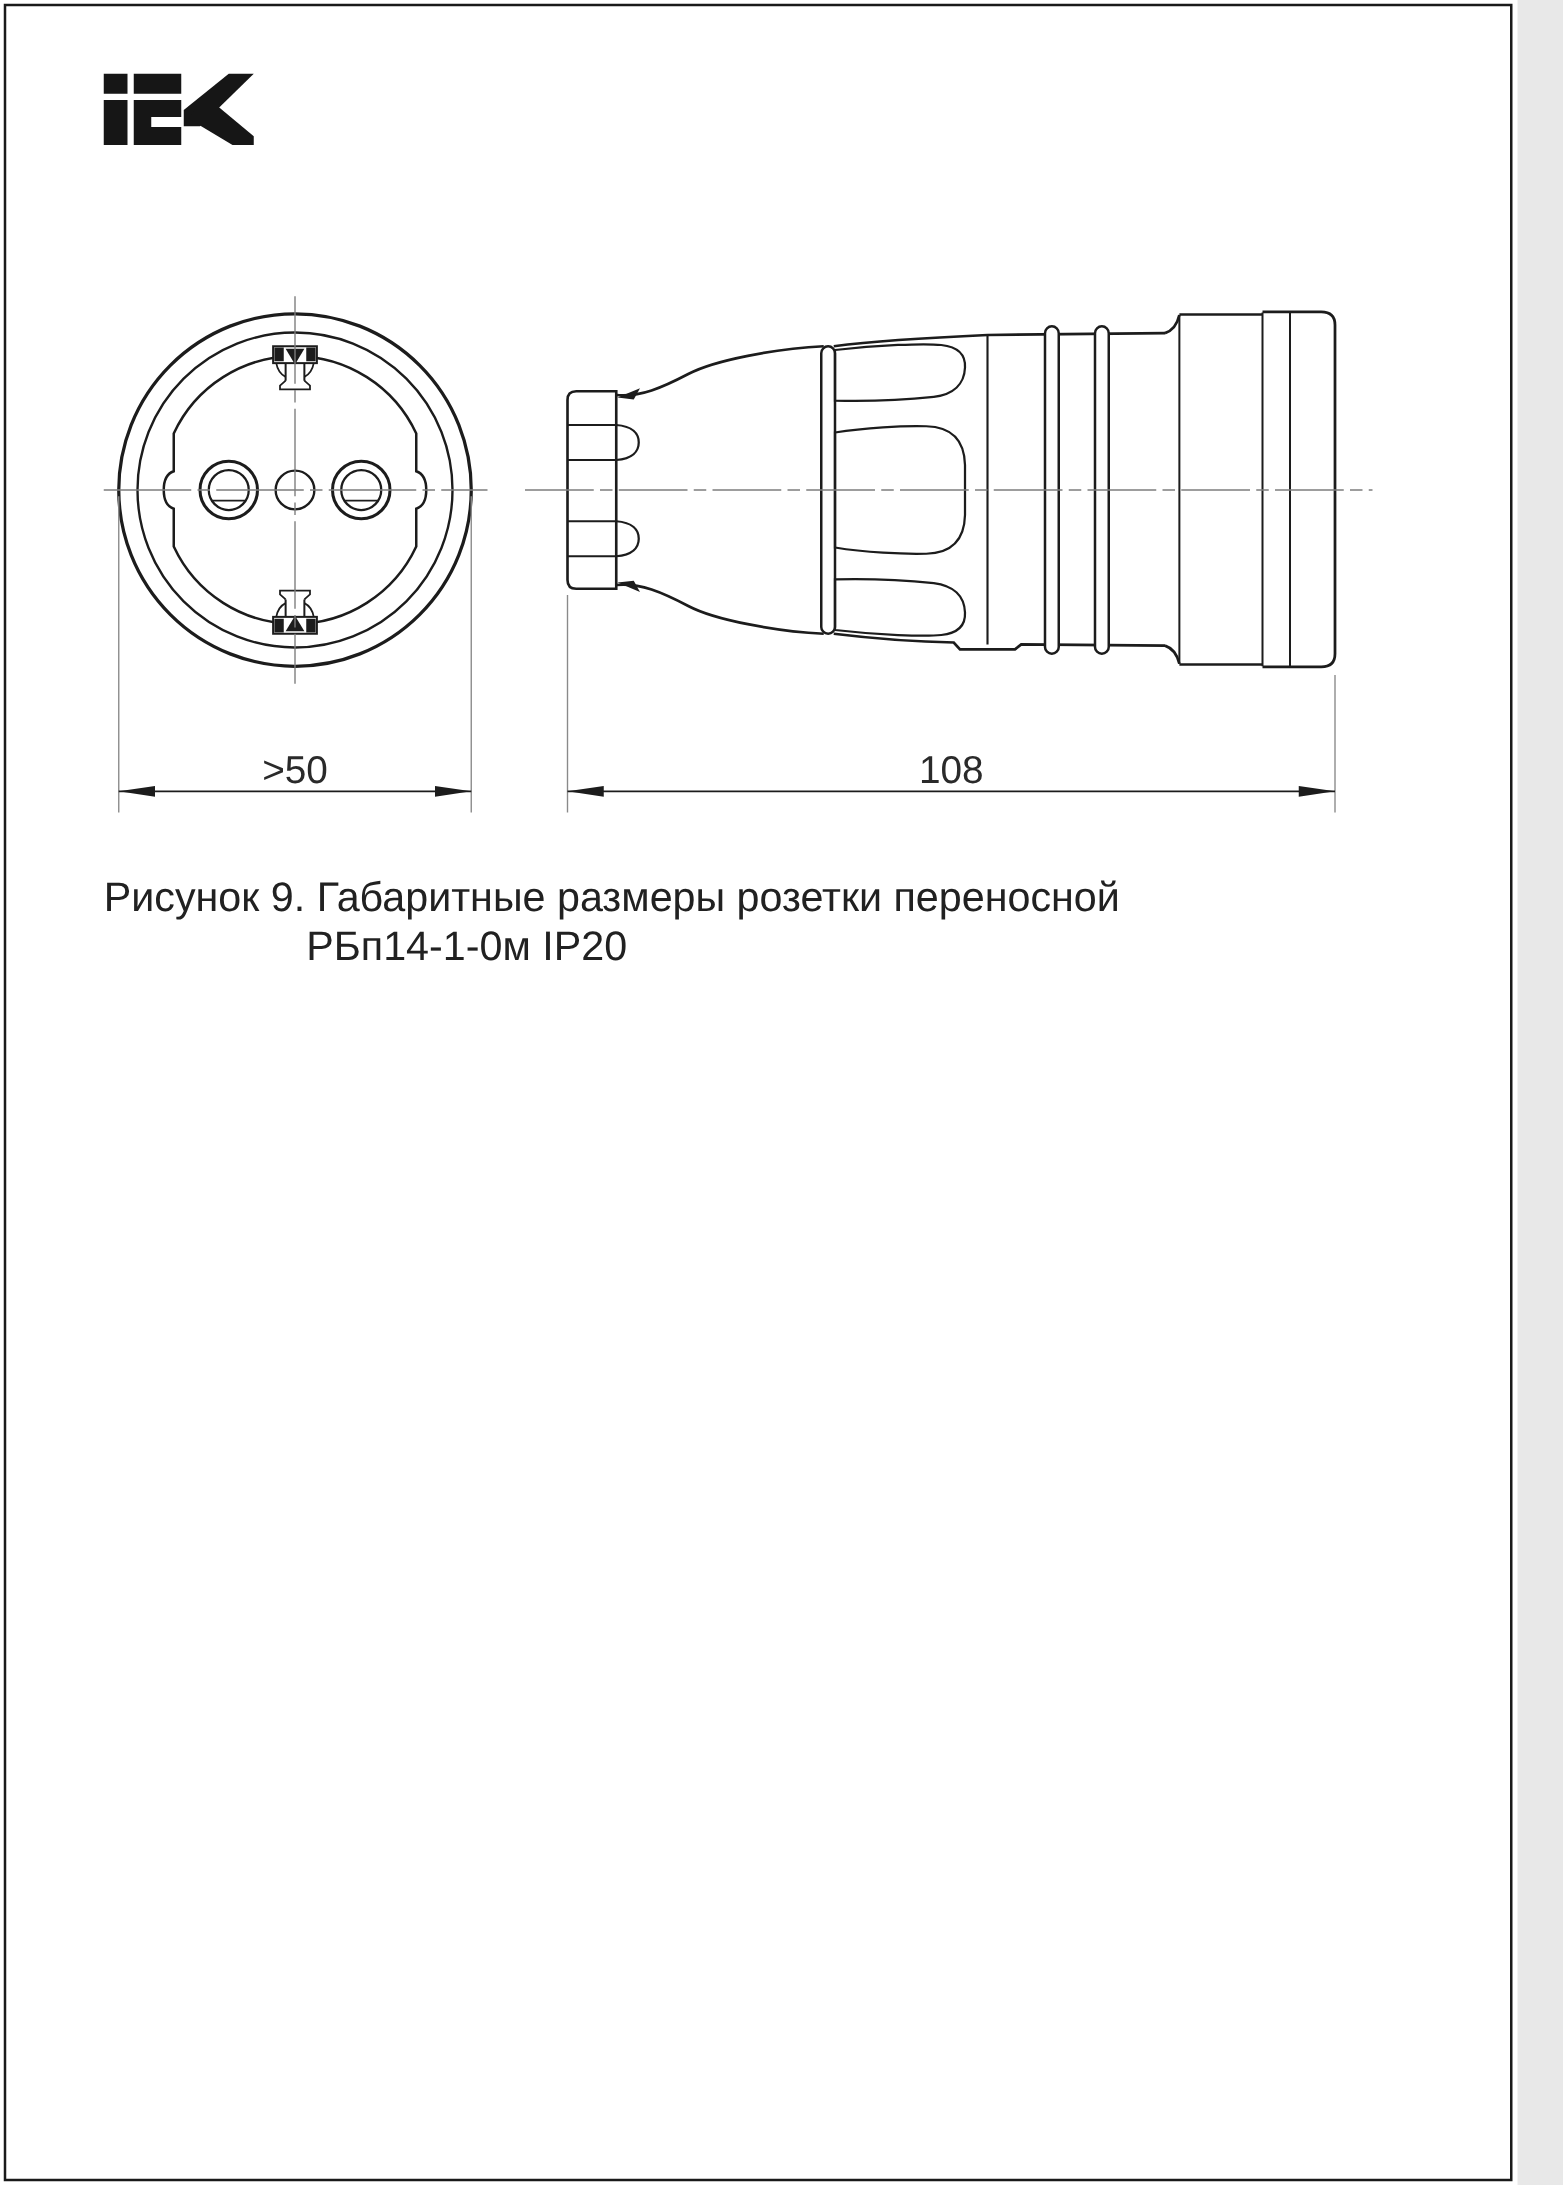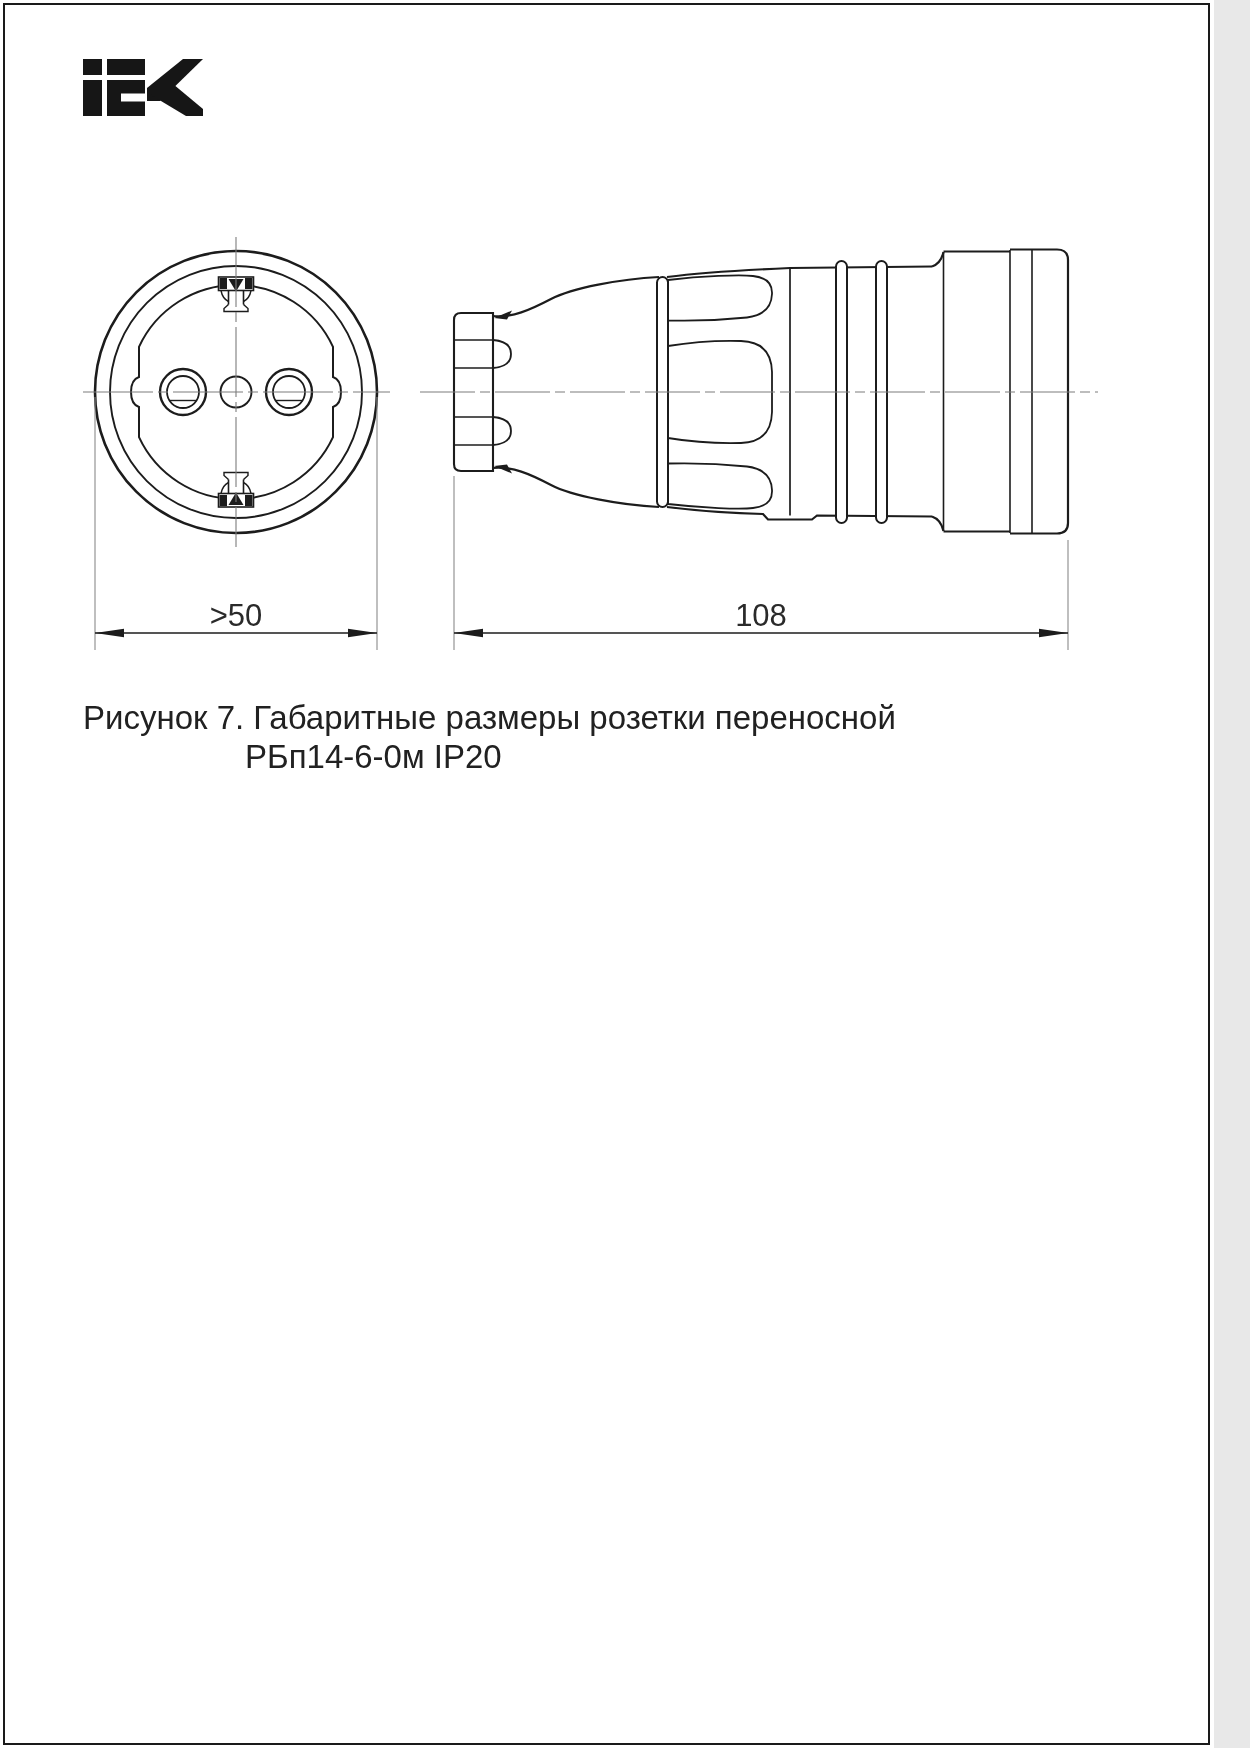--- a/index.html
+++ b/index.html
@@ -146,17 +146,17 @@
       <line x1="454" y1="476" x2="454" y2="650" stroke="#8a8a8a" stroke-width="1.1"></line>
       <line x1="1068" y1="540" x2="1068" y2="650" stroke="#8a8a8a" stroke-width="1.1"></line>
       <line x1="454" y1="633" x2="1068" y2="633" stroke="#1c1c1c" stroke-width="1.4"></line>
       <polygon points="454,633 483,628.7 483,637.3" fill="#1c1c1c"></polygon>
       <polygon points="1068,633 1039,628.7 1039,637.3" fill="#1c1c1c"></polygon>
       <text x="761" y="626" text-anchor="middle" font-size="31" fill="#2a2a2a" font-family="Liberation Sans, sans-serif">108</text>
     </g>
   </svg>
 
   <div class="figure-caption">
-    <div>Рисунок 7. Габаритные размеры розетки переносной</div>
-    <div class="caption-line2">РБп14-6-0м IP20</div>
+    <div>Рисунок 9. Габаритные размеры розетки переносной</div>
+    <div class="caption-line2">РБп14-1-0м IP20</div>
   </div>
 
 </div>
 
 </body></html>

